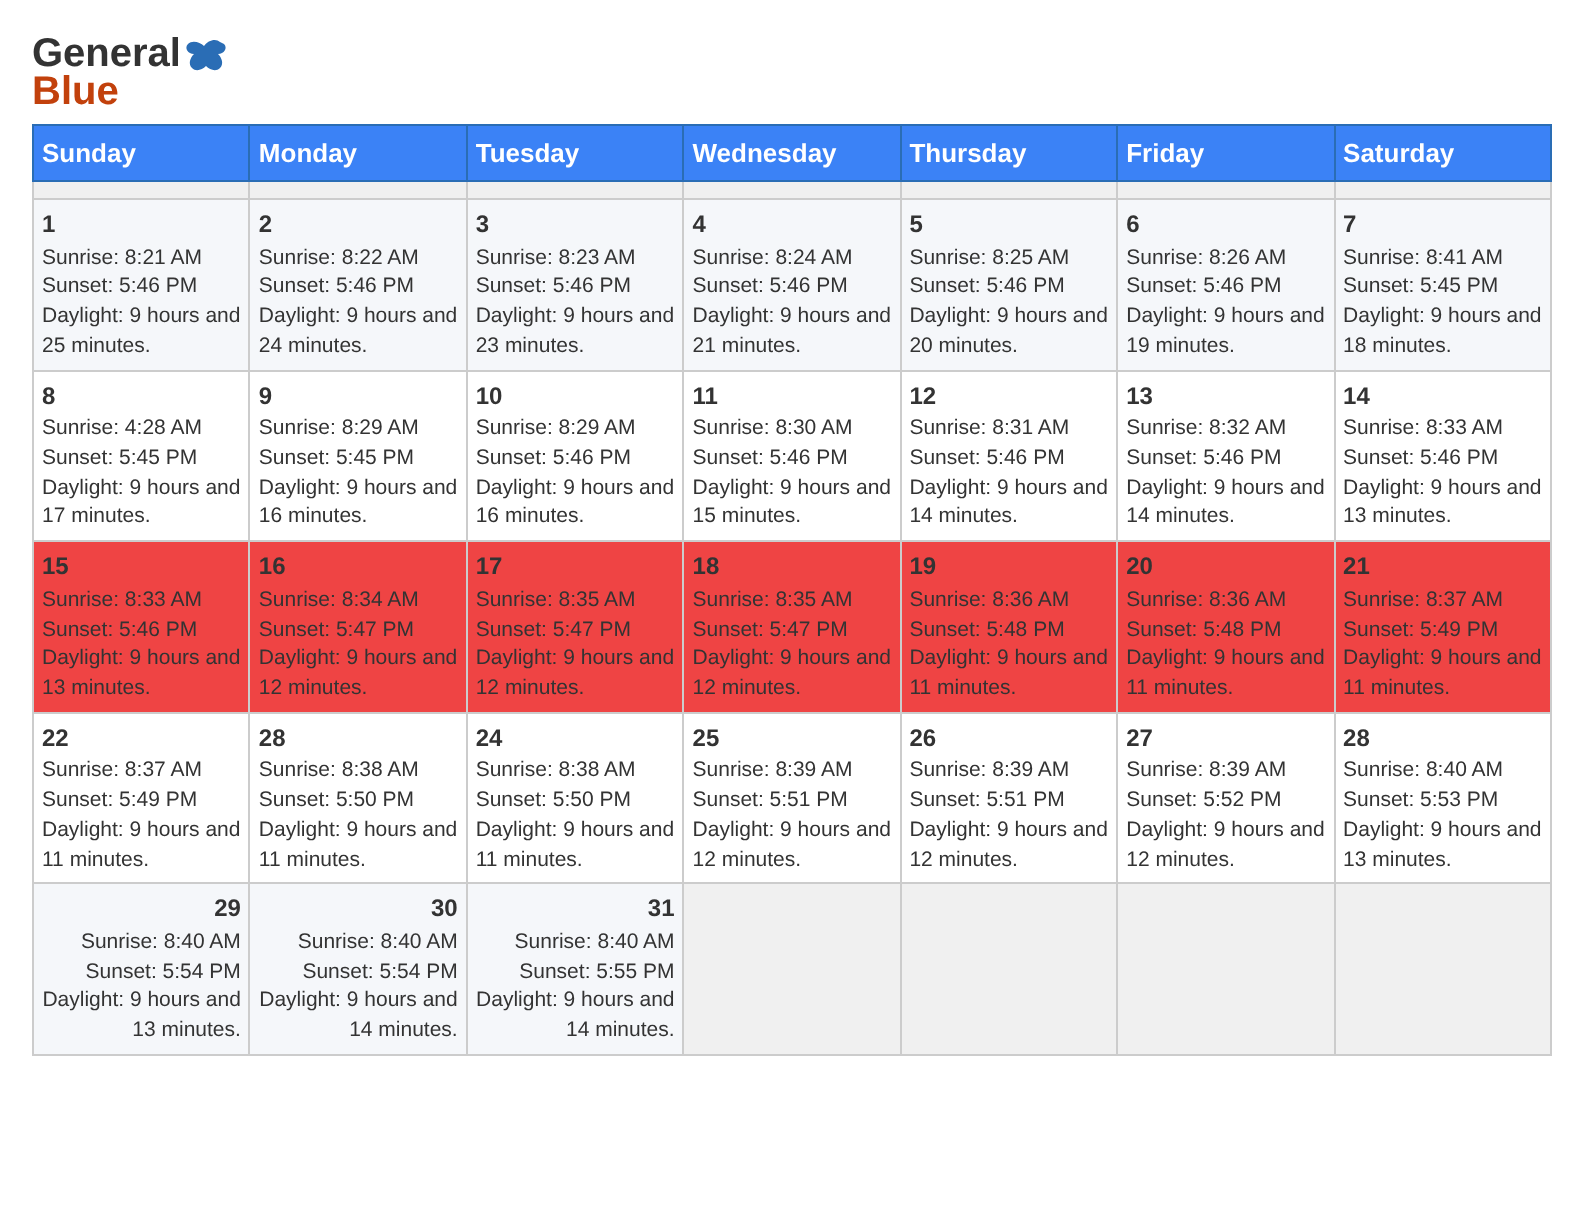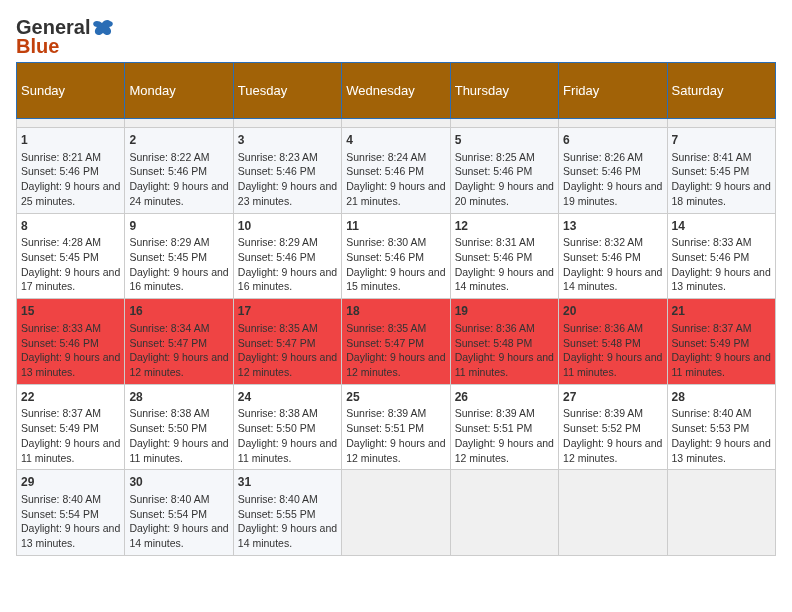--- a/index.html
+++ b/index.html
@@ -33,25 +33,25 @@
     .subtitle {
       font-size: 16px;
       color: #333;
     }
     table {
       width: 100%;
       border-collapse: collapse;
       table-layout: fixed;
     }
     thead tr th {
-      background-color: #a16207;
+      background-color: #3b82f6;
       color: #fff;
       font-size: 13px;
-      font-weight: normal;
-      padding: 20px 4px;
+      font-weight: bold;
+      padding: 6px 4px;
       text-align: left;
       border: 1px solid #2a6db5;
     }
     tbody tr td {
       vertical-align: top;
       padding: 4px 4px;
       font-size: 10.5px;
       color: #333;
       border: 1px solid #ccc;
       line-height: 1.4;
@@ -138,21 +138,21 @@
       </tr>
       <tr>
         <td><span class="day-num">22</span><span>Sunrise: 8:37 AM</span><br><span>Sunset: 5:49 PM</span><br><span>Daylight: 9 hours and 11 minutes.</span></td>
         <td><span class="day-num">28</span><span>Sunrise: 8:38 AM</span><br><span>Sunset: 5:50 PM</span><br><span>Daylight: 9 hours and 11 minutes.</span></td>
         <td><span class="day-num">24</span><span>Sunrise: 8:38 AM</span><br><span>Sunset: 5:50 PM</span><br><span>Daylight: 9 hours and 11 minutes.</span></td>
         <td><span class="day-num">25</span><span>Sunrise: 8:39 AM</span><br><span>Sunset: 5:51 PM</span><br><span>Daylight: 9 hours and 12 minutes.</span></td>
         <td><span class="day-num">26</span><span>Sunrise: 8:39 AM</span><br><span>Sunset: 5:51 PM</span><br><span>Daylight: 9 hours and 12 minutes.</span></td>
         <td><span class="day-num">27</span><span>Sunrise: 8:39 AM</span><br><span>Sunset: 5:52 PM</span><br><span>Daylight: 9 hours and 12 minutes.</span></td>
         <td><span class="day-num">28</span><span>Sunrise: 8:40 AM</span><br><span>Sunset: 5:53 PM</span><br><span>Daylight: 9 hours and 13 minutes.</span></td>
       </tr>
-      <tr style="background: rgb(245, 247, 250);">
+      <tr style="background: rgb(245, 247, 250); text-align: right;">
         <td><span class="day-num">29</span><span>Sunrise: 8:40 AM</span><br><span>Sunset: 5:54 PM</span><br><span>Daylight: 9 hours and 13 minutes.</span></td>
         <td><span class="day-num">30</span><span>Sunrise: 8:40 AM</span><br><span>Sunset: 5:54 PM</span><br><span>Daylight: 9 hours and 14 minutes.</span></td>
         <td><span class="day-num">31</span><span>Sunrise: 8:40 AM</span><br><span>Sunset: 5:55 PM</span><br><span>Daylight: 9 hours and 14 minutes.</span></td>
         <td class="empty-cell" style="background: rgb(240, 240, 240);"></td>
         <td class="empty-cell" style="background: rgb(240, 240, 240);"></td>
         <td class="empty-cell" style="background: rgb(240, 240, 240);"></td>
         <td class="empty-cell" style="background: rgb(240, 240, 240);"></td>
       </tr>
     </tbody>
 </table>

